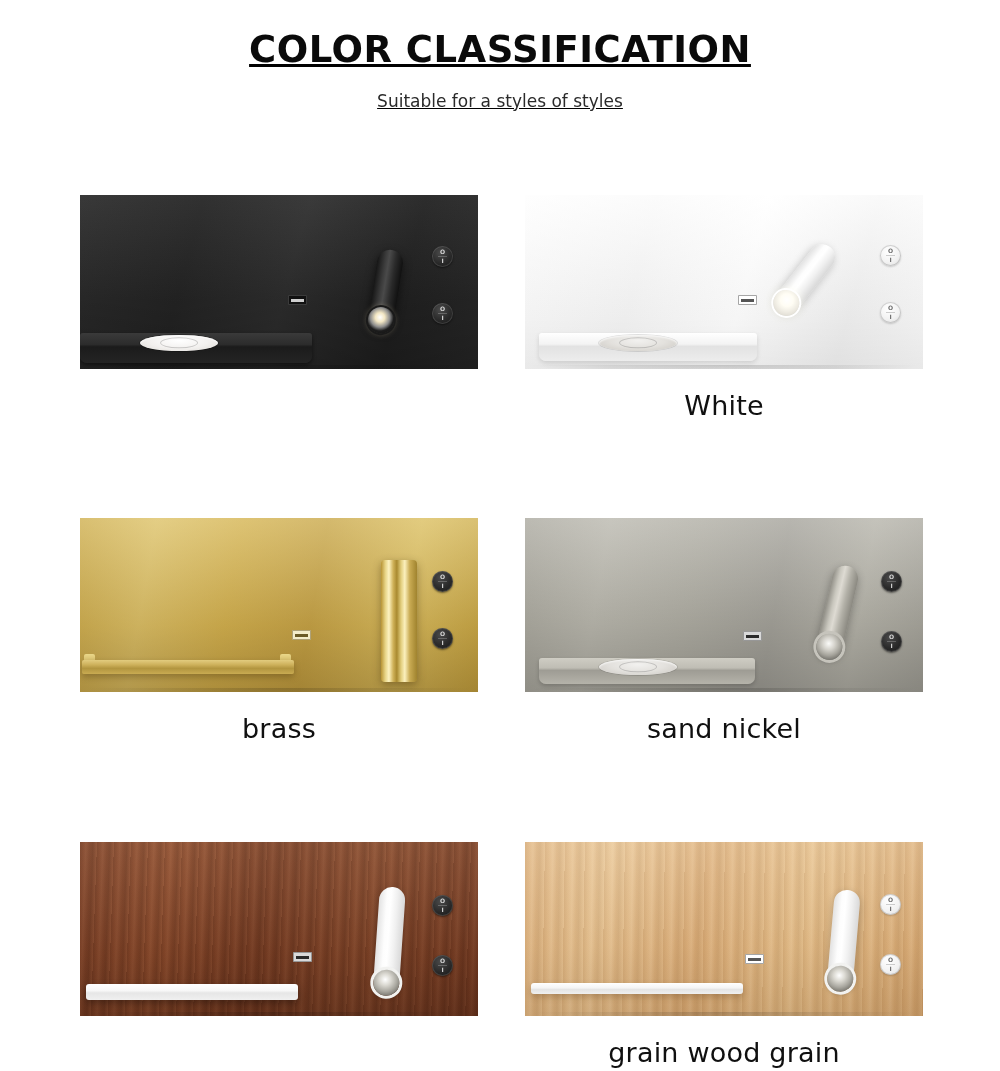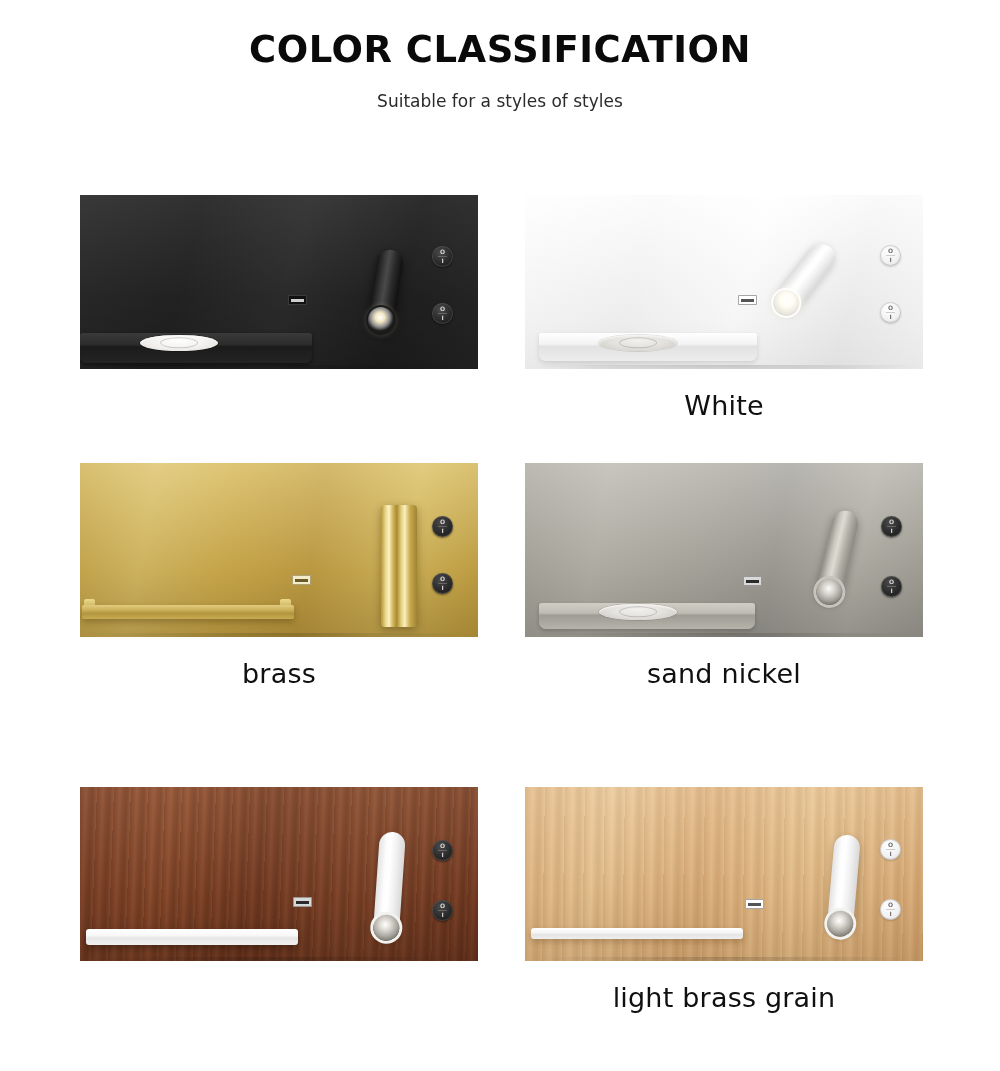--- a/index.html
+++ b/index.html
@@ -1,39 +1,39 @@
 <!DOCTYPE html>
 <html><head>
 <meta charset="utf-8">
 <style>
   html,body{margin:0;padding:0;}
   body{
     width:1000px;height:1071px;background:#ffffff;
     font-family:"DejaVu Sans","Liberation Sans",sans-serif;
     overflow:hidden;position:relative;
   }
-  .page{width:1000px;height:935px;position:relative;}
+  .page{width:1000px;height:935px;position:relative;text-decoration:underline;}
 
   
   .header{width:100%;text-align:center;padding-top:30px;box-sizing:border-box;}
   .title{
     font-size:37px;font-weight:bold;letter-spacing:0.5px;color:#0a0a0a;
     font-family:"DejaVu Sans","Liberation Sans",sans-serif;line-height:1.1;
   }
   .subtitle{
     font-size:17px;color:#2b2b2b;margin-top:20px;font-weight:400;
   }
 
   
   .grid{
     position:absolute;top:195px;left:80px;width:845px;
     display:grid;grid-template-columns:398px 398px;column-gap:47px;row-gap:0;
   }
   .cell{width:398px;}
-  .cell.r2{margin-top:42px;}
+  .cell.r2{margin-top:97px;}
   .cell.r3{margin-top:98px;}
   .panelwrap{width:398px;height:174px;position:relative;}
   .label{
     text-align:center;font-size:27px;color:#101010;margin-top:21px;
     font-weight:400;letter-spacing:0.2px;
   }
 
   
   .panel{
     position:absolute;inset:0;overflow:hidden;
@@ -461,17 +461,17 @@
           <div class="sw sw-light" style="left:355px;top:112px;">
             <span class="sw-g">O</span>
             <span class="sw-div"></span>
             <span class="sw-g">I</span>
           </div>
 
           <div class="shelf-bar-white thin"></div>
           <div class="drop"></div>
         </div>
       </div>
-      <div class="label">light brass grain</div>
+      <div class="label">grain wood grain</div>
     </div>
 
   </div>
 </div>
 
 </body></html>

